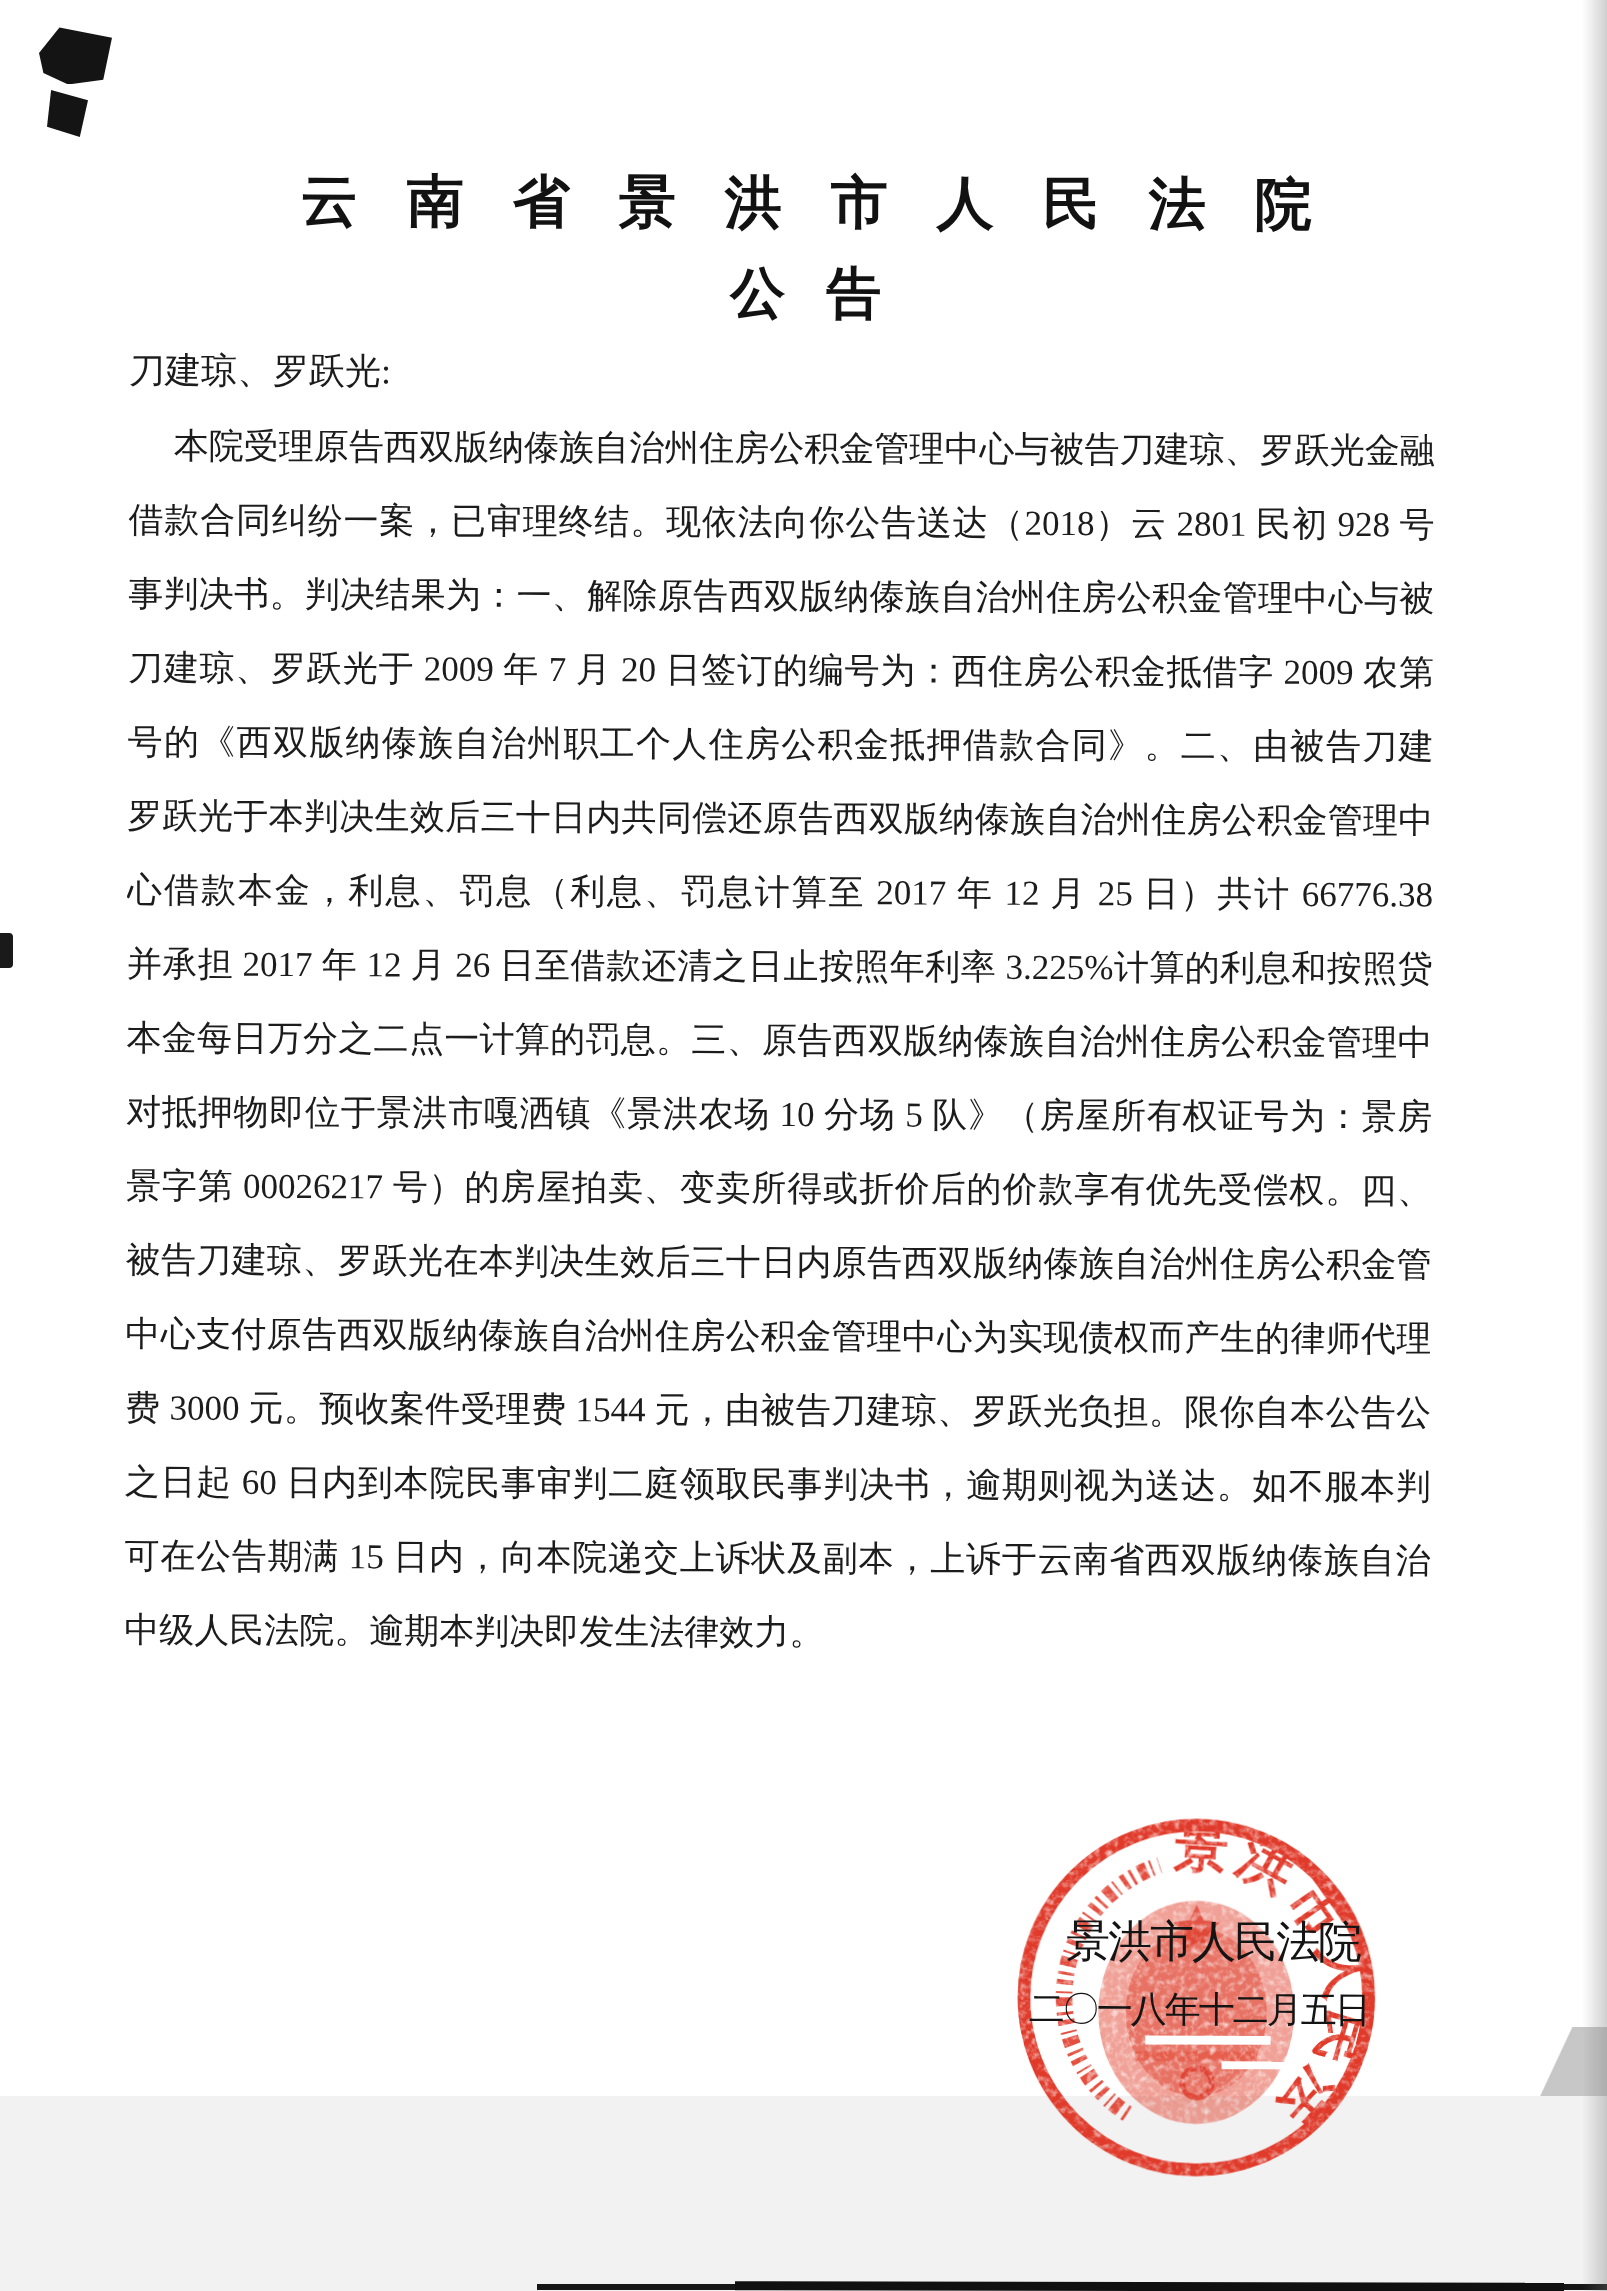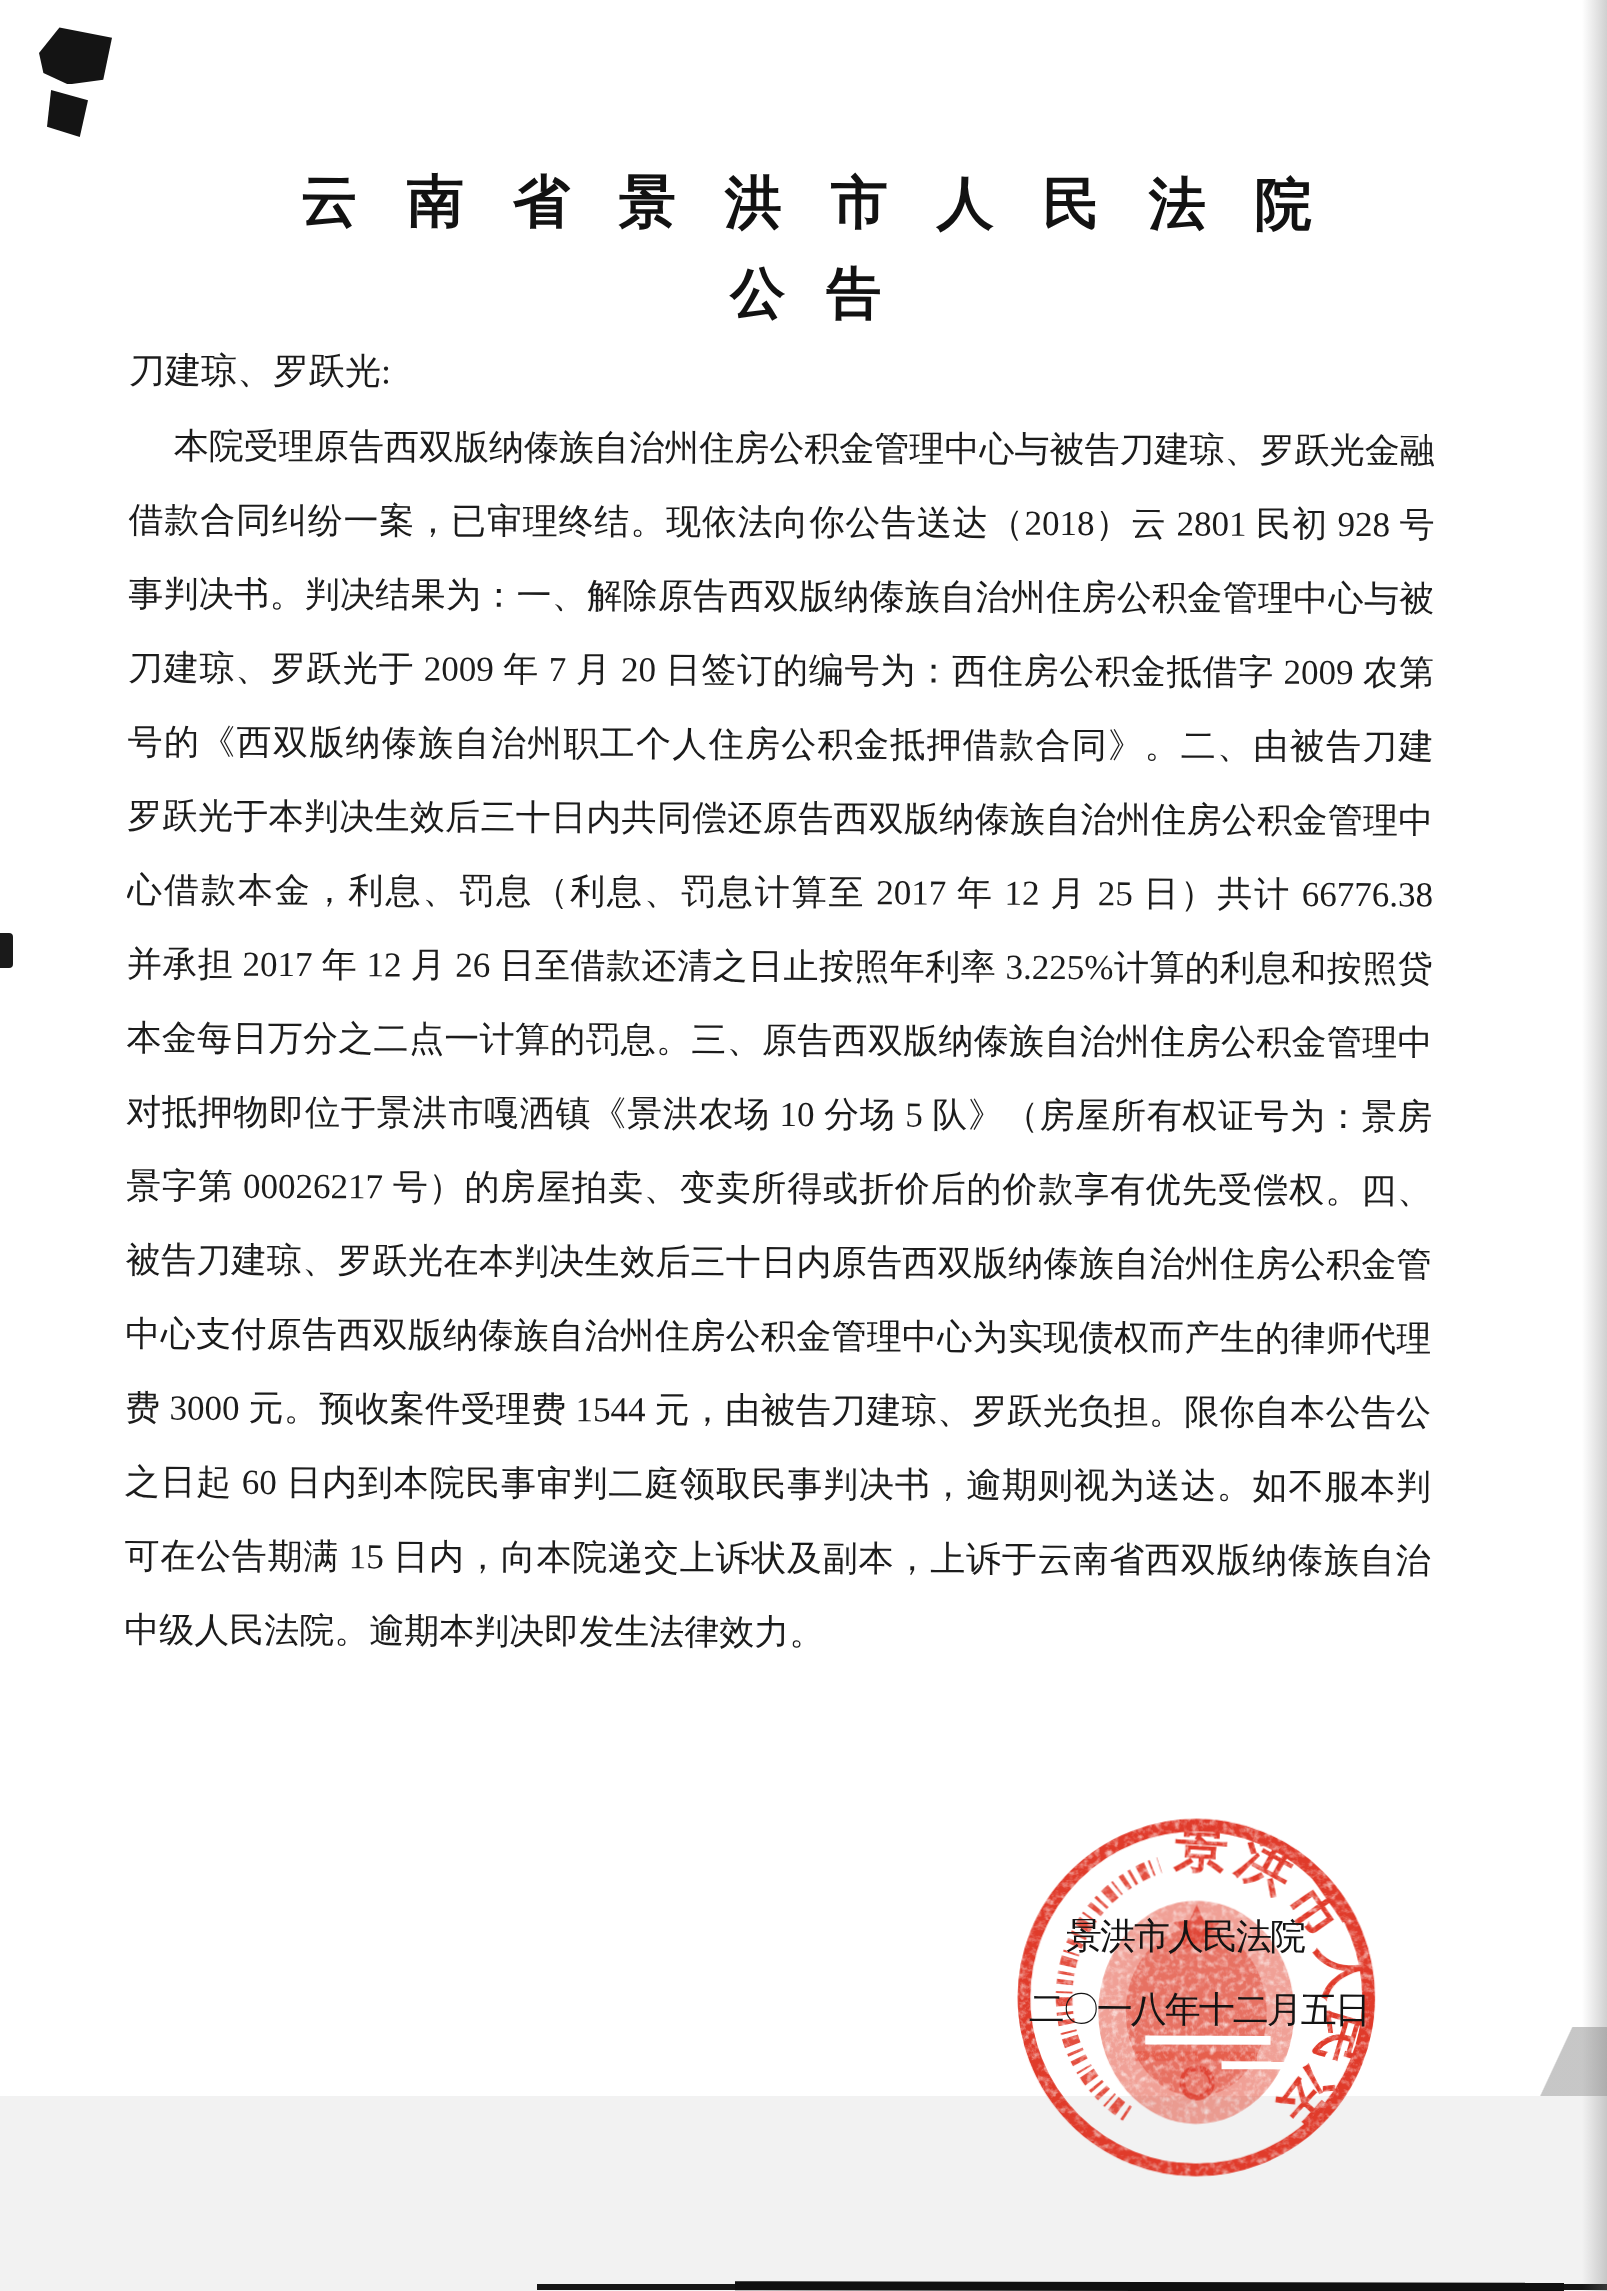--- a/index.html
+++ b/index.html
@@ -49,21 +49,21 @@
   }
   .bline.just{
     white-space:normal;
     text-align:justify;
     text-align-last:justify;
     overflow:hidden;
   }
   .bline.indent{ text-indent:45px; }
   .sig-court{
     position:absolute;top:1911px;left:1070px;
-    font-size:36px;color:#141414;z-index:3;
+    font-size:44px;color:#141414;z-index:3;
     letter-spacing:-2px;
   }
   .sig-date{
     position:absolute;top:1984px;left:1033px;
     font-size:36px;color:#141414;z-index:3;
     letter-spacing:-2px;
   }
   .seal{
     position:absolute;left:975px;top:1764px;width:451px;height:470px;
     z-index:2;

